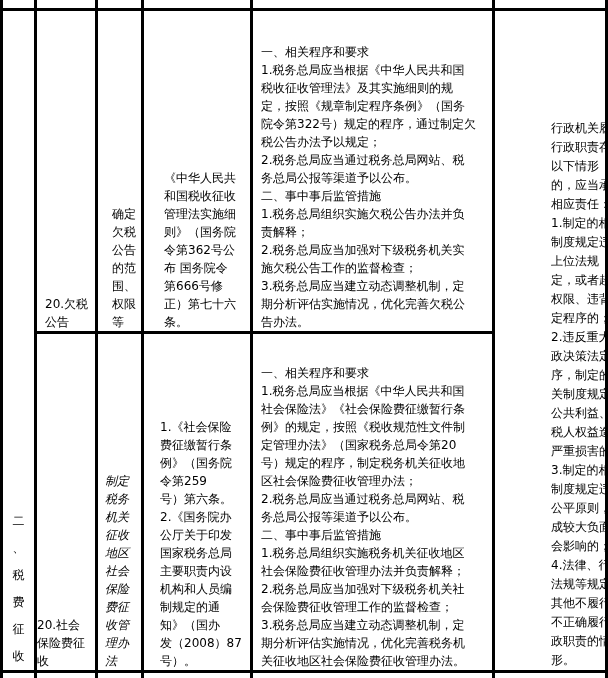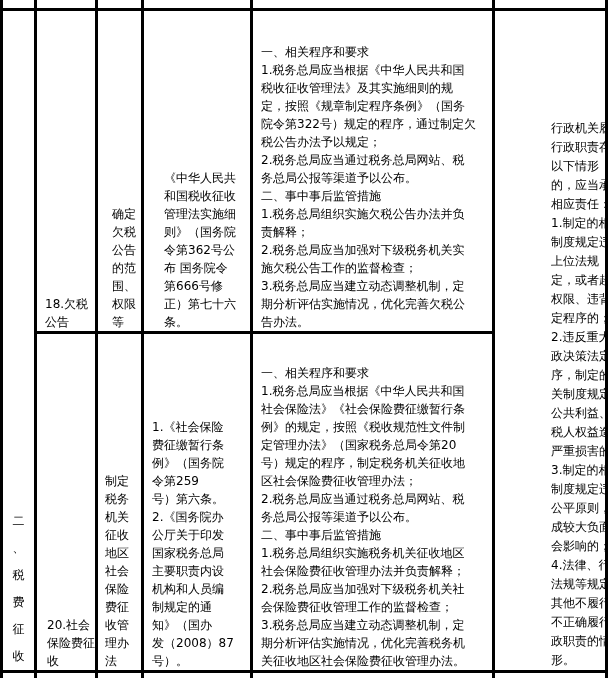--- a/index.html
+++ b/index.html
@@ -25,23 +25,23 @@
   
   #cat-cell { justify-content:center; text-align:center; }
   #cat-cell .txt { line-height:27px; white-space:pre-wrap; }
   #liability-cell .txt { line-height:19px; }
   
   #cat-cell        { left:3px;   top:11px;  width:31px;  height:659px; }
   #item19-cell     { left:37px;  top:11px;  width:58px;  height:320px; padding-left:8px; }
   #scope19-cell    { left:98px;  top:11px;  width:43px;  height:320px; padding-left:14px; }
   #basis19-cell    { left:144px; top:11px;  width:106px; height:320px; padding-left:20px; }
   #proc19-cell     { left:253px; top:11px;  width:239px; height:320px; padding-left:8px; }
-  #item20-cell     { left:37px;  top:334px; width:58px;  height:336px; padding-left:10px; }
-  #scope20-cell    { left:98px;  top:334px; width:43px;  height:336px; padding-left:7px; }
-  #basis20-cell    { left:144px; top:334px; width:106px; height:336px; padding-left:8px; }
+  #item20-cell     { left:37px;  top:334px; width:58px;  height:336px; padding-left:0; }
+  #scope20-cell    { left:98px;  top:334px; width:43px;  height:336px; padding-left:7px;font-style:italic; }
+  #basis20-cell    { left:144px; top:334px; width:106px; height:336px; padding-left:16px; }
   #proc20-cell     { left:253px; top:334px; width:239px; height:336px; padding-left:8px; }
   #liability-cell  { left:495px; top:11px;  width:110px; height:659px; padding-left:26px;margin-left:30px; }
 </style>
 </head>
 <body>
 
 <div id="page">
 
   <div class="vline" style="left:0px;"></div>
   <div class="vline" style="left:34px;"></div>
@@ -58,21 +58,21 @@
   <div class="cell" id="cat-cell">
     <div class="txt">二
 、
 税
 费
 征
 收</div>
   </div>
 
   <div class="cell" id="item19-cell">
-    <div class="txt">18.欠税
+    <div class="txt">20.欠税
 公告</div>
   </div>
   <div class="cell" id="scope19-cell">
     <div class="txt">确定
 欠税
 公告
 的范
 围、
 权限
 等</div>

